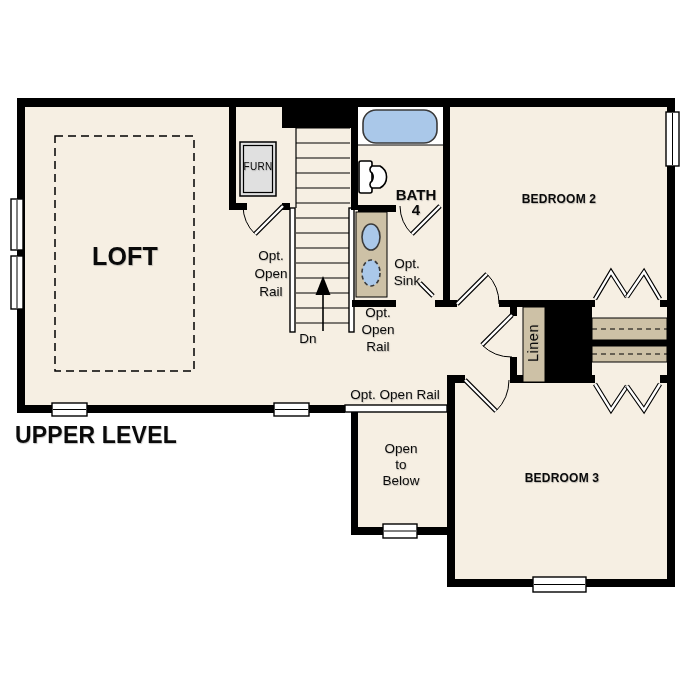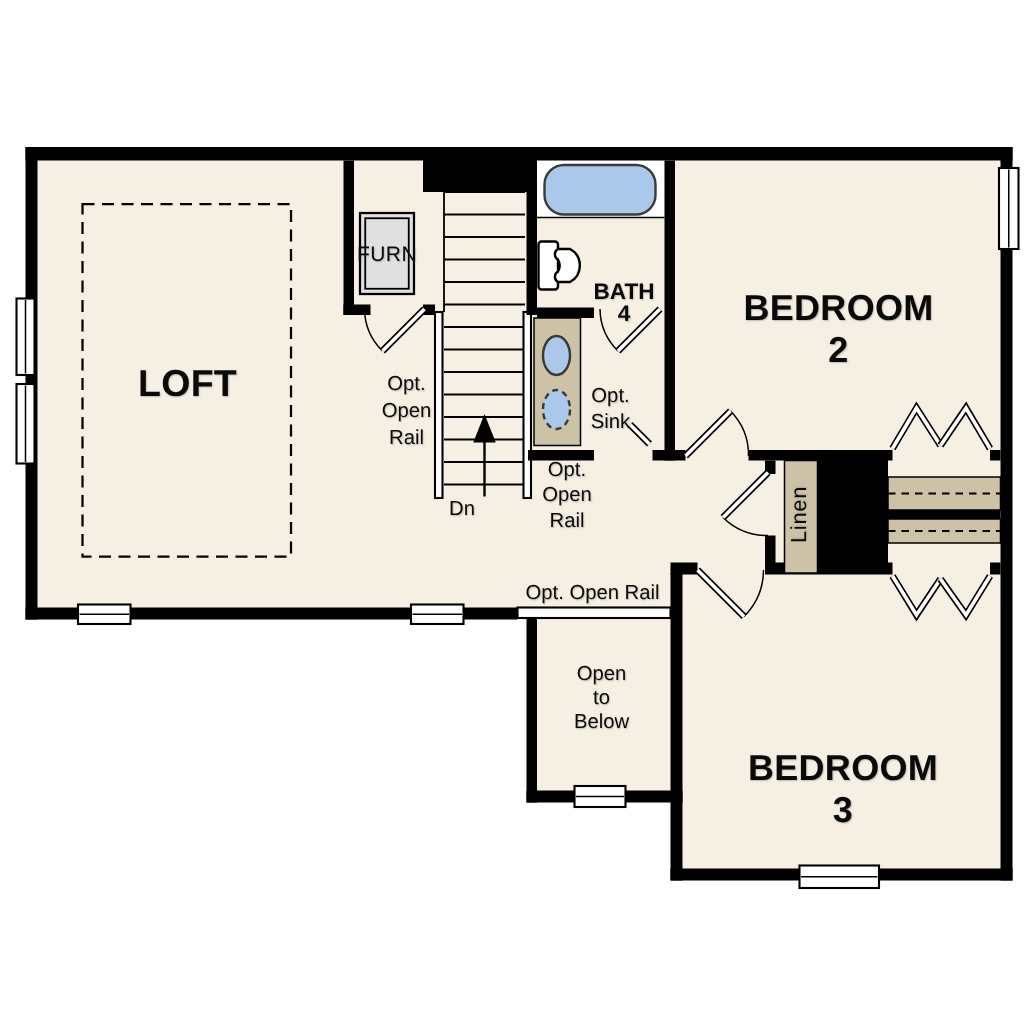--- a/index.html
+++ b/index.html
@@ -16,25 +16,25 @@
   .fixw{fill:var(--paper);stroke:#000;stroke-width:1.6;}
   .furnbox{fill:var(--furnace-gray);stroke:#000;stroke-width:1.5;}
   .thin{stroke:#000;stroke-width:1.2;fill:none;}
   .dash{stroke:#000;stroke-width:1.5;fill:none;stroke-dasharray:8 5;}
   .shelfdash{stroke:#000;stroke-width:1.2;fill:none;stroke-dasharray:5 4;}
   .leafb{stroke:#000;stroke-width:4.6;fill:none;stroke-linecap:butt;stroke-linejoin:miter;}
   .leafw{stroke:#fff;stroke-width:2.4;fill:none;stroke-linecap:butt;stroke-linejoin:miter;}
   .arc{stroke:#000;stroke-width:1;fill:none;}
   .lbl{position:absolute;color:#0a0a0a;white-space:pre-line;text-align:center;
        transform:translateX(-50%);text-shadow:0.6px 0.8px 1px rgba(90,90,90,0.35);}
-  .room{font-weight:bold;font-size:24px;letter-spacing:0.2px;}
+  .room{font-weight:bold;font-size:12px;letter-spacing:0.2px;}
   .sm{font-size:13.5px;line-height:17.5px;}
   .title{transform:none;font-weight:bold;font-size:23px;letter-spacing:0.2px;text-align:left;}
   .bath-lbl{font-weight:bold;font-size:15px;line-height:15px;}
-  .furn-lbl{font-size:14px;letter-spacing:0.3px;}
+  .furn-lbl{font-size:10px;letter-spacing:0.3px;}
   .linen-lbl{transform:translate(-50%,-50%) rotate(-90deg);font-size:14.5px;letter-spacing:0.5px;}
 </style>
 </head>
 <body>
 
 <div id="canvas">
   <svg id="plan-svg" width="687" height="687" viewBox="0 0 687 687" xmlns="http://www.w3.org/2000/svg">
 
     <g>
       <rect class="floor" x="25" y="107" width="642" height="298"></rect>
@@ -185,28 +185,29 @@
           <path class="leafw" d="M420 283 L433 296"></path>
       </g>
     </g>
   </svg>
 
   <div class="lbl room" style="left:125px;top:242px;font-size:25px;">LOFT</div>
   <div class="lbl furn-lbl" style="left:258px;top:161px;">FURN</div>
   <div class="lbl bath-lbl" style="left:416px;top:187px;">BATH
 4</div>
   <div class="lbl room" style="left:559px;top:192px;">BEDROOM 2</div>
-  <div class="lbl room" style="left:562px;top:471px;margin-top:28px;">BEDROOM 3</div>
+  <div class="lbl room" style="left:562px;top:471px;">BEDROOM 3</div>
   <div class="lbl linen-lbl" style="left:533px;top:343px;">Linen</div>
   <div class="lbl sm" style="left:401px;top:441px;line-height:16px;">Open
 to
 Below</div>
   <div class="lbl sm" style="left:271px;top:247px;line-height:18px;">Opt.
 Open
 Rail</div>
   <div class="lbl sm" style="left:378px;top:304px;line-height:17px;">Opt.
 Open
 Rail</div>
   <div class="lbl sm" style="left:395px;top:386px;">Opt. Open Rail</div>
   <div class="lbl sm" style="left:407px;top:255px;line-height:17px;">Opt.
 Sink</div>
   <div class="lbl sm" style="left:308px;top:330px;">Dn</div>
+  <div class="lbl title" style="left:15px;top:422px;">UPPER LEVEL</div>
 </div>
 
 </body></html>

